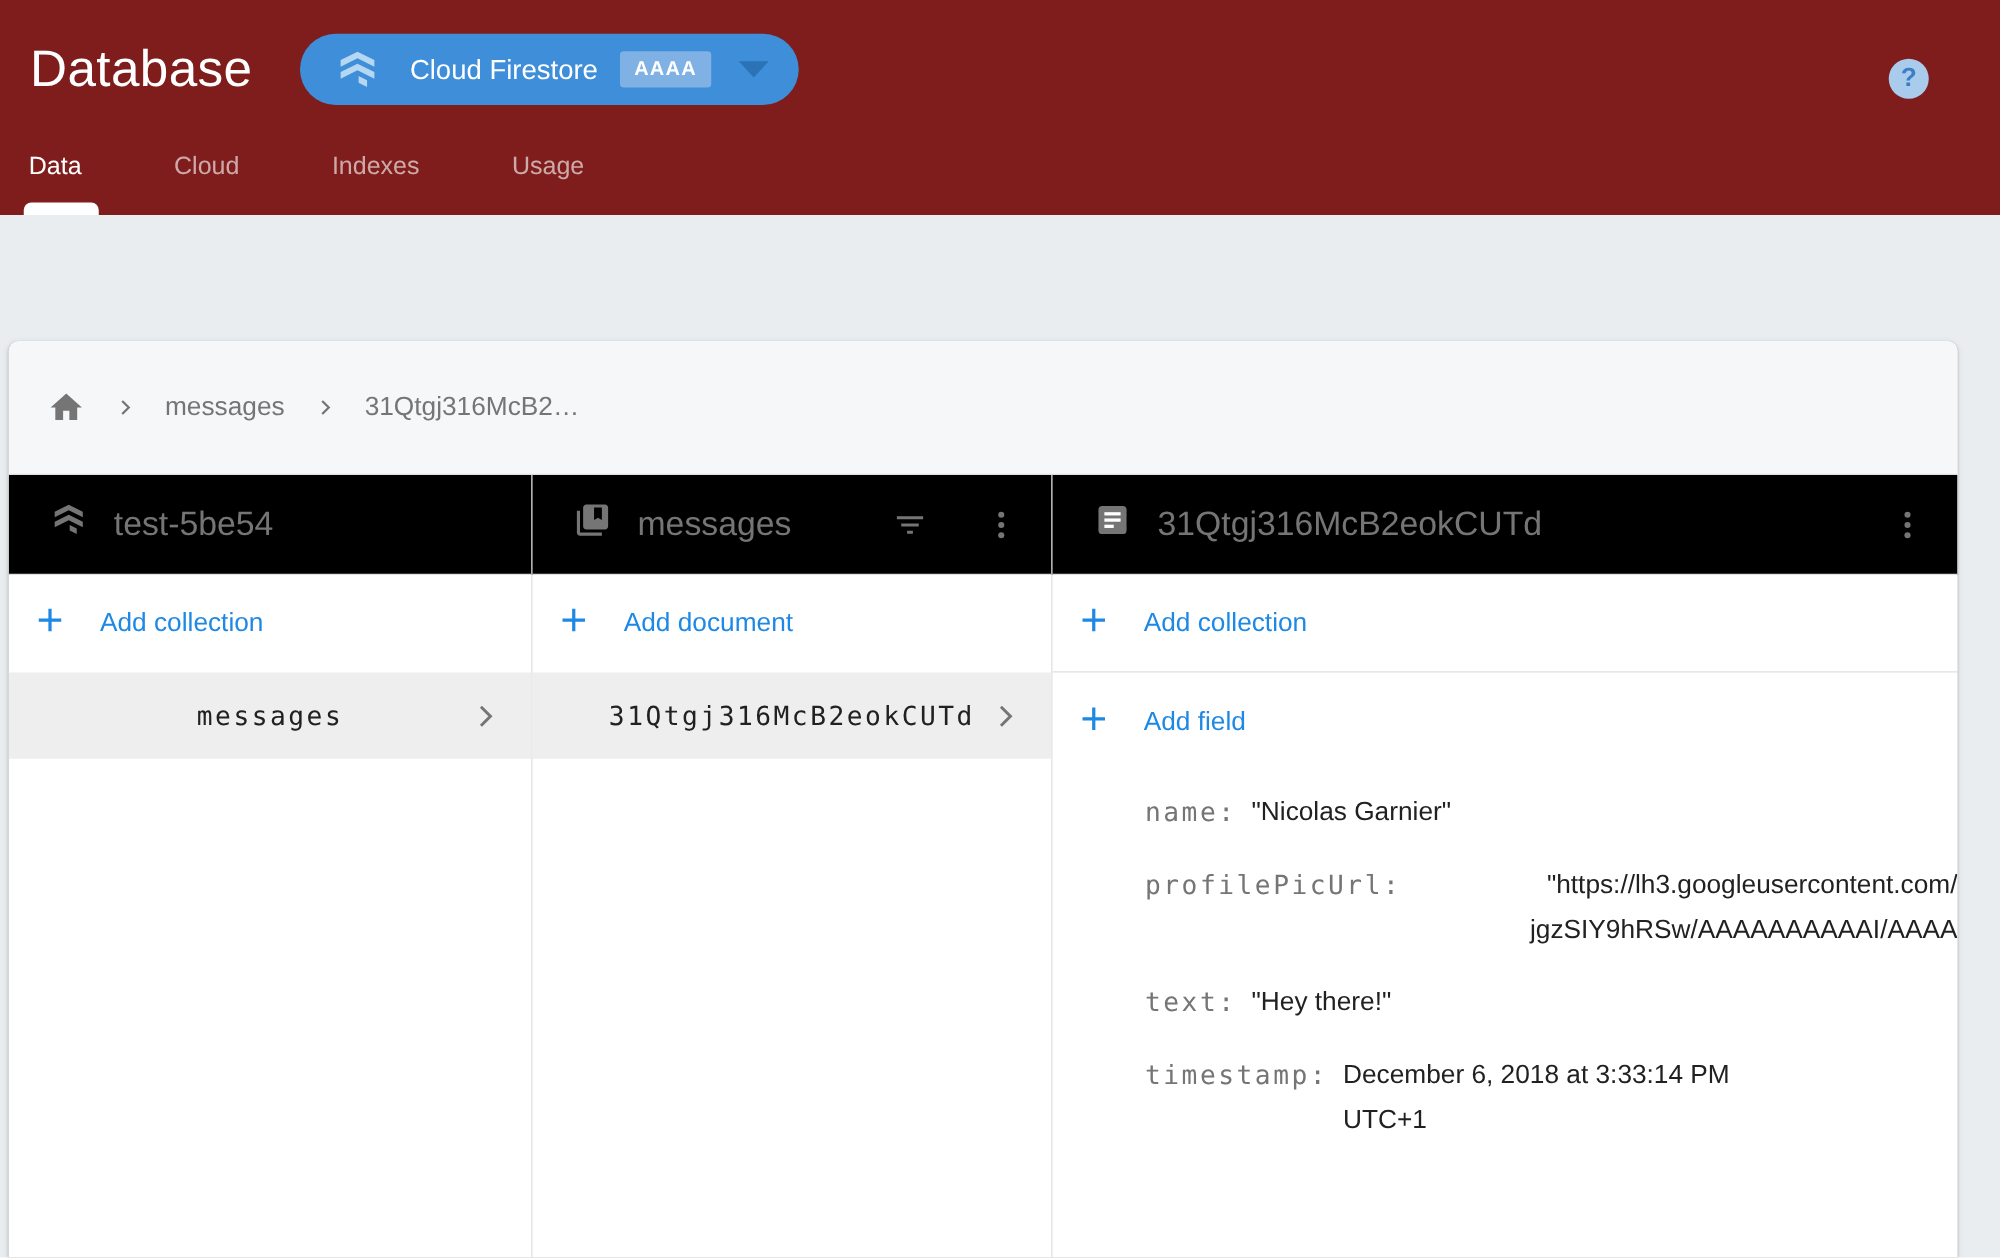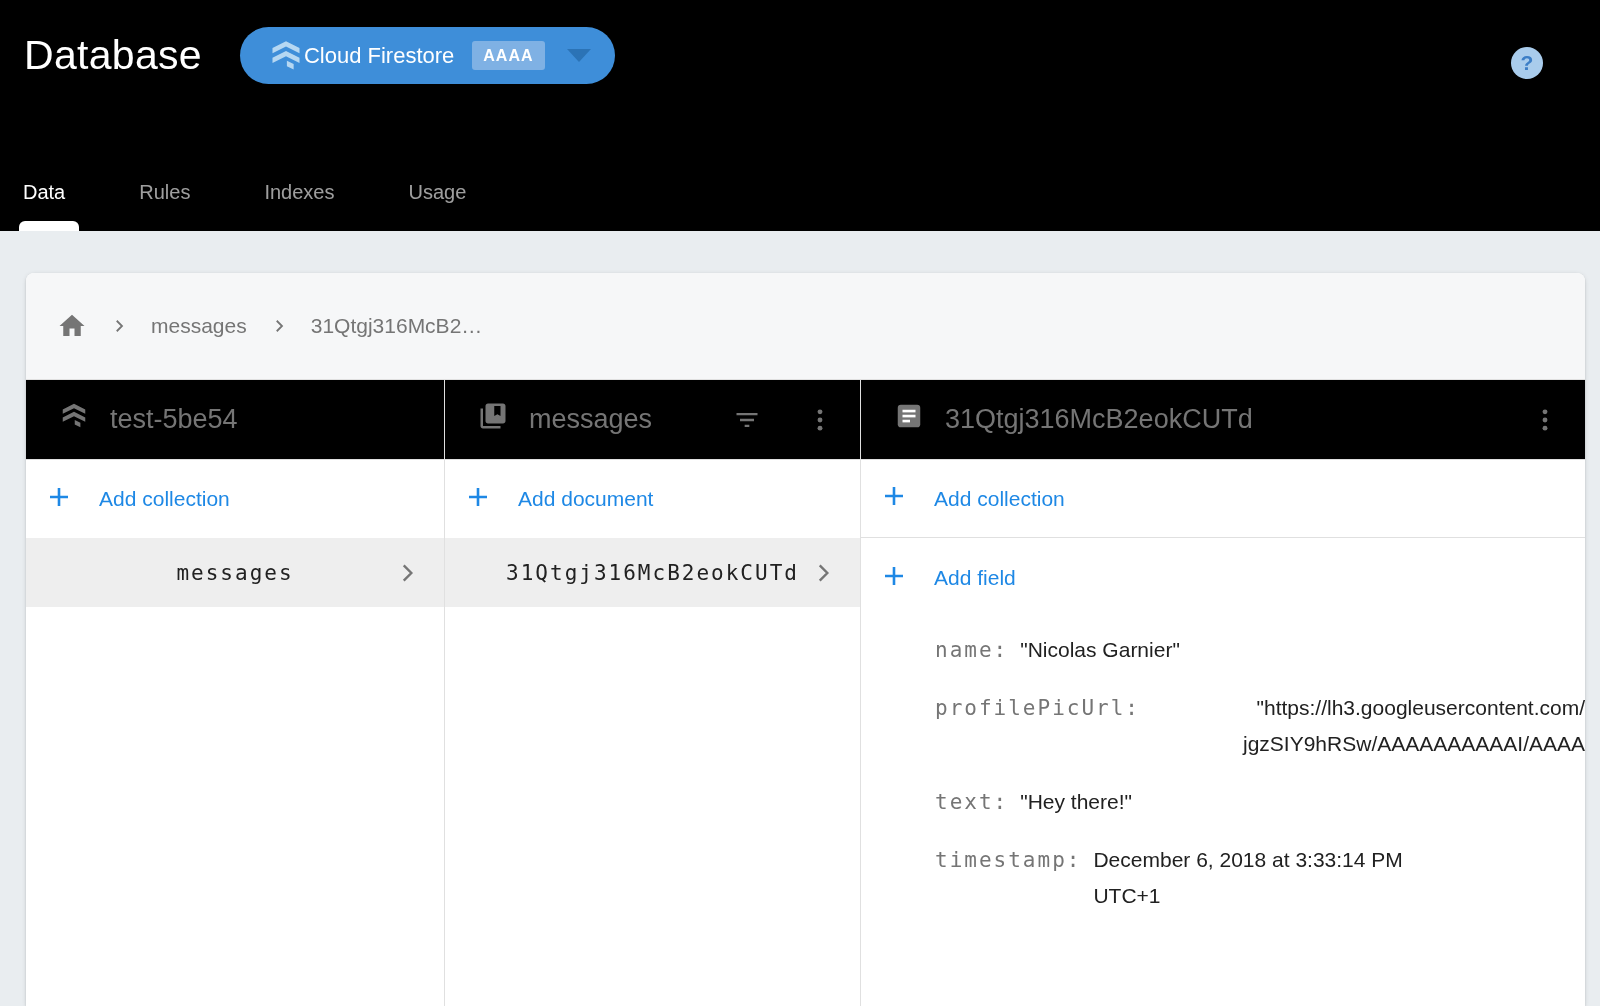--- a/index.html
+++ b/index.html
@@ -6,33 +6,33 @@
   html,body { width:1600px; height:1006px; overflow:hidden; }
   body {
     font-family:"Liberation Sans", sans-serif;
     background:#E9EDF0;
     position:relative;
   }
   .mono { font-family:"DejaVu Sans Mono","Liberation Mono",monospace; }
 
   
   .app-header {
-    position:absolute; top:0; left:0; width:1600px; height:231px;
-    background:#000000;
+    position:absolute; top:0; left:0; width:1600px; height:172px;
+    background:#7f1d1d;
   }
   .header-top { display:flex; align-items:center; padding:27px 0 0 24px; height:84px; }
   .app-title {
     color:#fff; font-size:41px; font-weight:500; letter-spacing:0.3px; line-height:57px;
   }
   .product-pill {
     margin-left:38px; height:57px; border-radius:29px; background:#3E8ED9;
     display:flex; align-items:center; padding:0 24px 0 28px; border:none; cursor:pointer;
   }
   .product-pill svg { display:block; }
-  .product-label { color:#fff; font-size:22px; margin-left:0; }
+  .product-label { color:#fff; font-size:22px; margin-left:24px; }
   .beta-badge {
     margin-left:18px; background:#7FB1E4; color:#fff; font-size:16px; font-weight:bold;
     letter-spacing:1px; border-radius:3px; padding:7px 11px 6px; line-height:1;
   }
   .caret-down {
     margin-left:22px; width:0; height:0;
     border-left:12px solid transparent; border-right:12px solid transparent;
     border-top:13px solid #2B73B6;
   }
   .help-button {
@@ -43,21 +43,21 @@
   .tabs { position:absolute; left:23px; bottom:27px; display:flex; gap:74px; }
   .tab { font-size:20px; font-weight:500; color:rgba(255,255,255,0.62); cursor:pointer; }
   .tab.active { color:#fff; }
   .tab-indicator {
     position:absolute; left:19px; bottom:0; width:60px; height:10px;
     background:#fff; border-radius:6px 6px 0 0;
   }
 
   
   .card {
-    position:absolute; left:26px; top:273px; width:1559px; height:733px;
+    position:absolute; left:7px; top:273px; width:1559px; height:733px;
     background:#fff; border-radius:8px 8px 0 0; overflow:hidden;
     box-shadow:0 1px 2px rgba(0,0,0,0.15), 0 1px 5px rgba(0,0,0,0.10);
     display:flex; flex-direction:column;
   }
   .breadcrumb {
     height:107px; flex:0 0 107px; background:#F6F7F8; border-bottom:1px solid #E0E0E0;
     display:flex; align-items:center; padding-left:31px; color:#757575; font-size:21px;
   }
   .breadcrumb .crumb { cursor:pointer; }
   .crumb-sep { margin:0 23px; display:flex; }
@@ -119,21 +119,21 @@
       <span class="caret-down"></span>
     </button>
   </div>
 
   <button class="help-button">
     <span>?</span>
   </button>
 
   <div class="tabs">
     <span class="tab active">Data</span>
-    <span class="tab">Rules</span>
+    <span class="tab">Cloud</span>
     <span class="tab">Indexes</span>
     <span class="tab">Usage</span>
   </div>
   <div class="tab-indicator"></div>
 </div>
 
 <div class="card">
 
   <div class="breadcrumb">
     <span class="home-btn">

